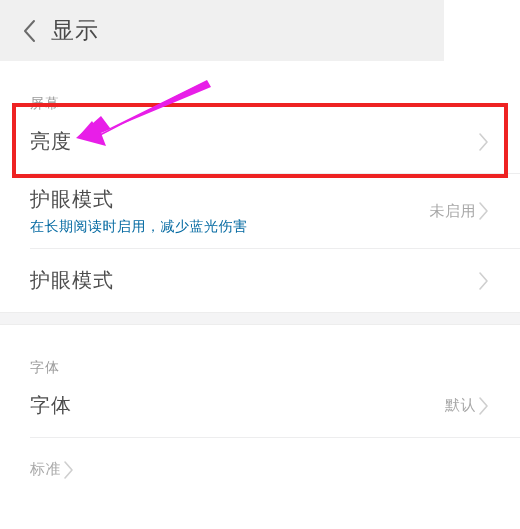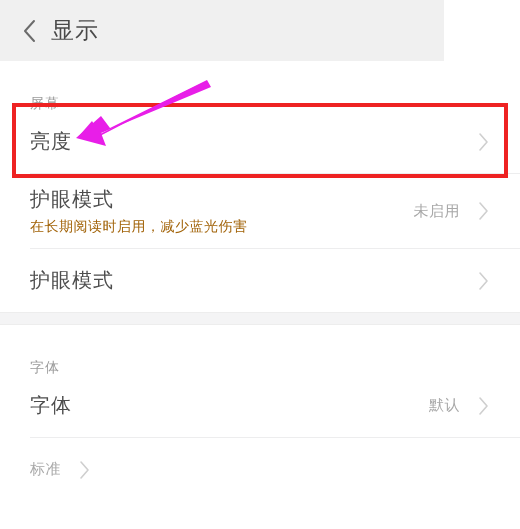--- a/index.html
+++ b/index.html
@@ -92,30 +92,29 @@
     min-width: 0;
   }
   .row-title {
     font-size: 20px;
     color: #4d4d4d;
     letter-spacing: 1px;
     line-height: 1.25;
   }
   .row-sub {
     font-size: 14px;
-    color: #a16207;
+    color: #0369a1;
     letter-spacing: 0.5px;
     line-height: 1.3;
     margin-top: 5px;
   }
   .row-value {
     font-size: 15px;
     color: #a8a8a8;
     letter-spacing: 0.5px;
-    margin-right: 16px;
     white-space: nowrap;
     flex: none;
     text-align: right;
   }
   .chev {
     flex: none;
     width: 14px;
     height: 22px;
     display: flex;
     align-items: center;

